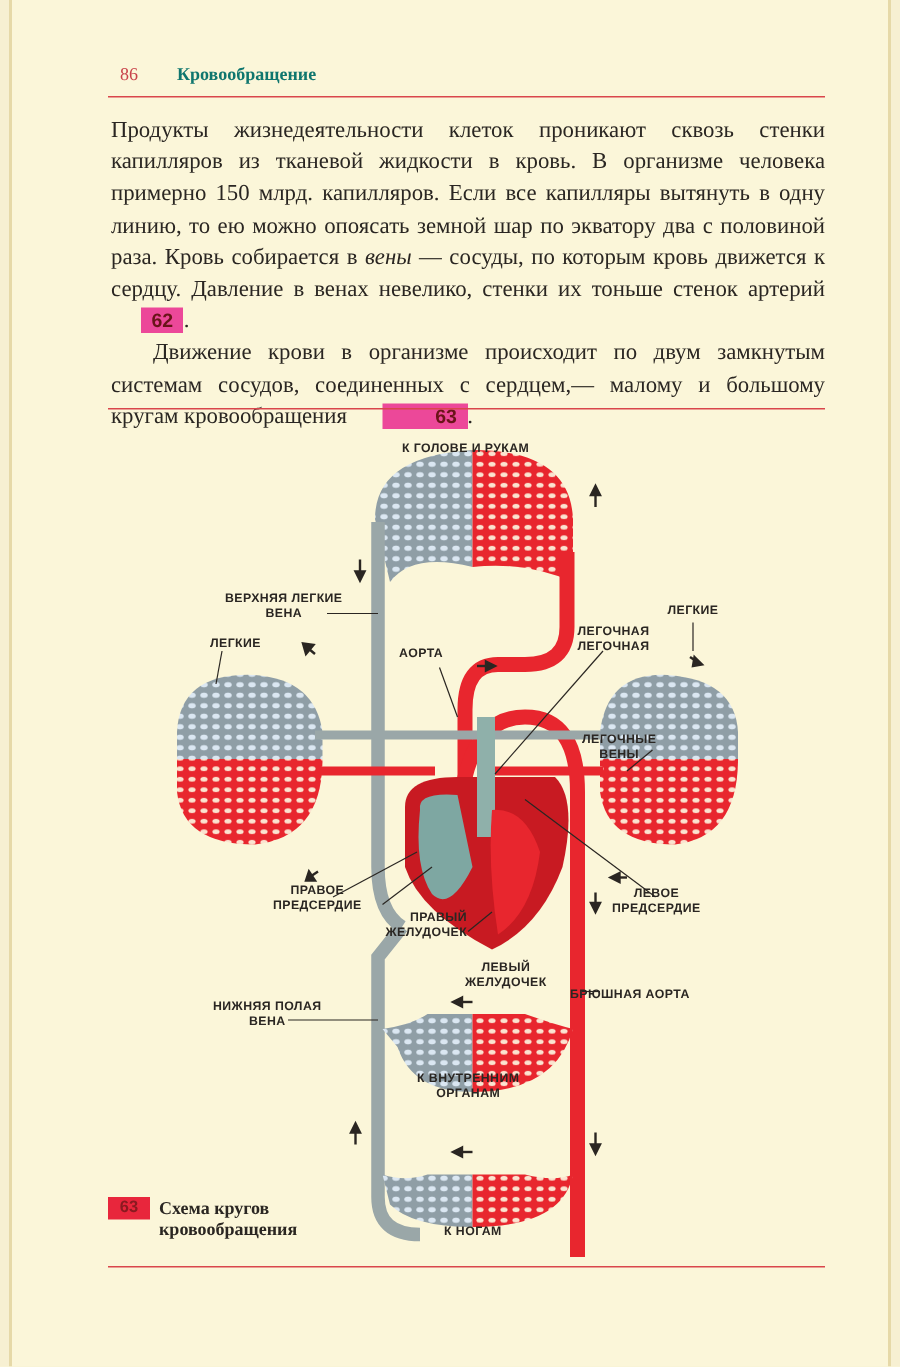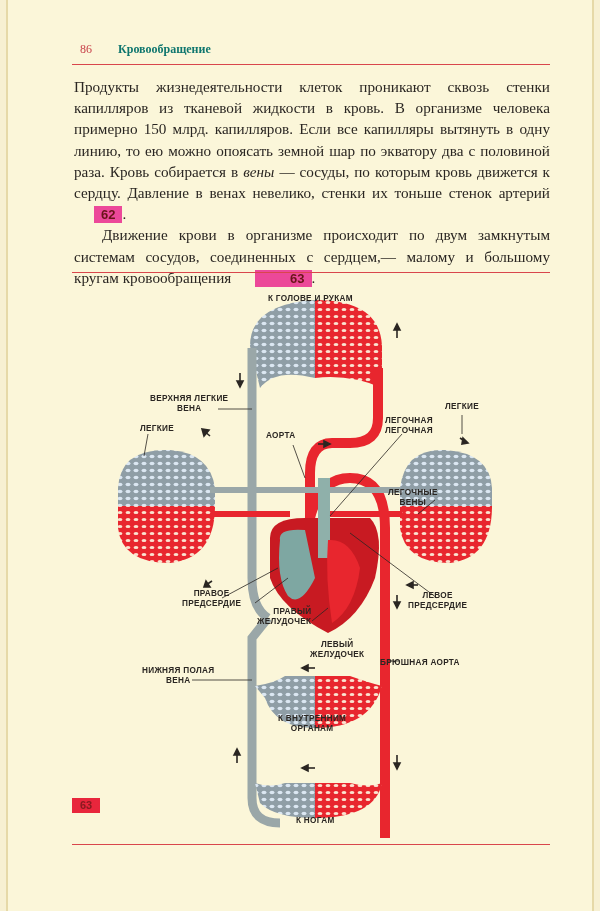--- a/index.html
+++ b/index.html
@@ -191,15 +191,16 @@
   <div class="lbl" style="left:210px;top:350px;margin-top:12px;"><span>ЛЕВЫЙ</span><br><span>ЖЕЛУДОЧЕК</span></div>
   <div class="lbl" style="left:308px;top:313px;"><span>ЛЕВОЕ</span><br><span>ПРЕДСЕРДИЕ</span></div>
   <div class="lbl" style="left:42px;top:388px;"><span>НИЖНЯЯ ПОЛАЯ</span><br><span>ВЕНА</span></div>
   <div class="lbl" style="left:280px;top:380px;">БРЮШНАЯ АОРТА</div>
   <div class="lbl" style="left:178px;top:436px;"><span>К ВНУТРЕННИМ</span><br><span>ОРГАНАМ</span></div>
   <div class="lbl" style="left:196px;top:538px;">К НОГАМ</div>
 </div>
 
 <div class="caption">
   <div class="num">63</div>
+  <div class="txt"><span>Схема кругов</span><br><span>кровообращения</span></div>
 </div>
 
 <div class="rule bottom"></div>
 
 </body></html>

